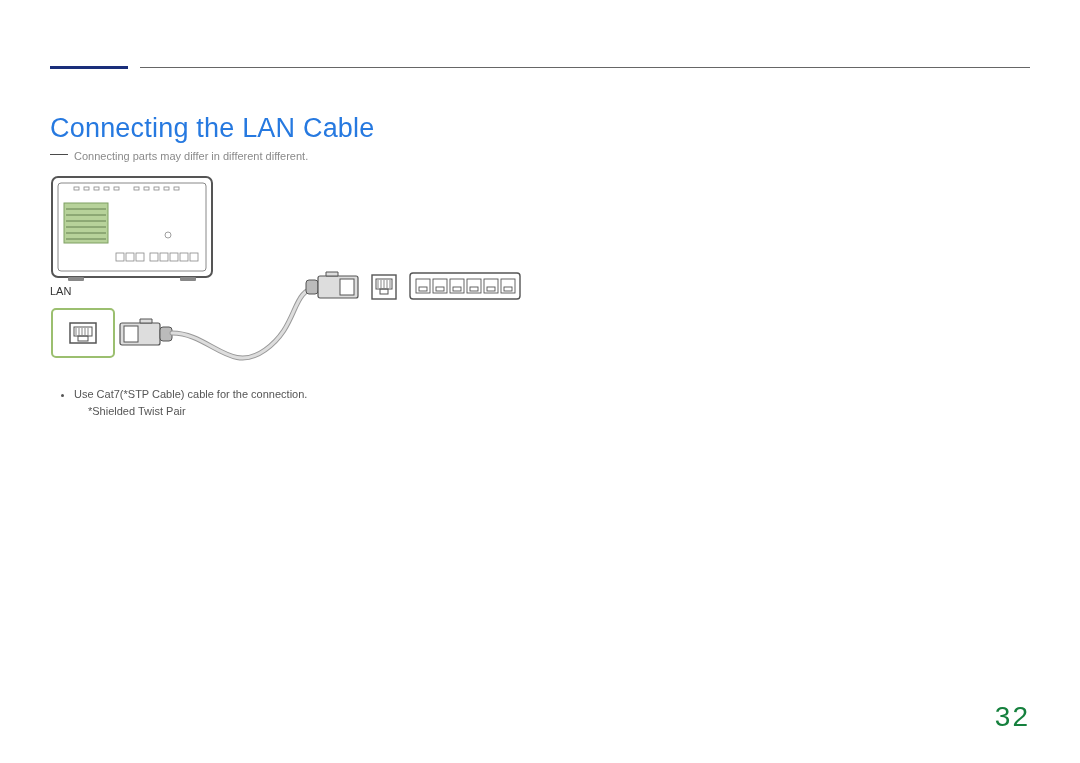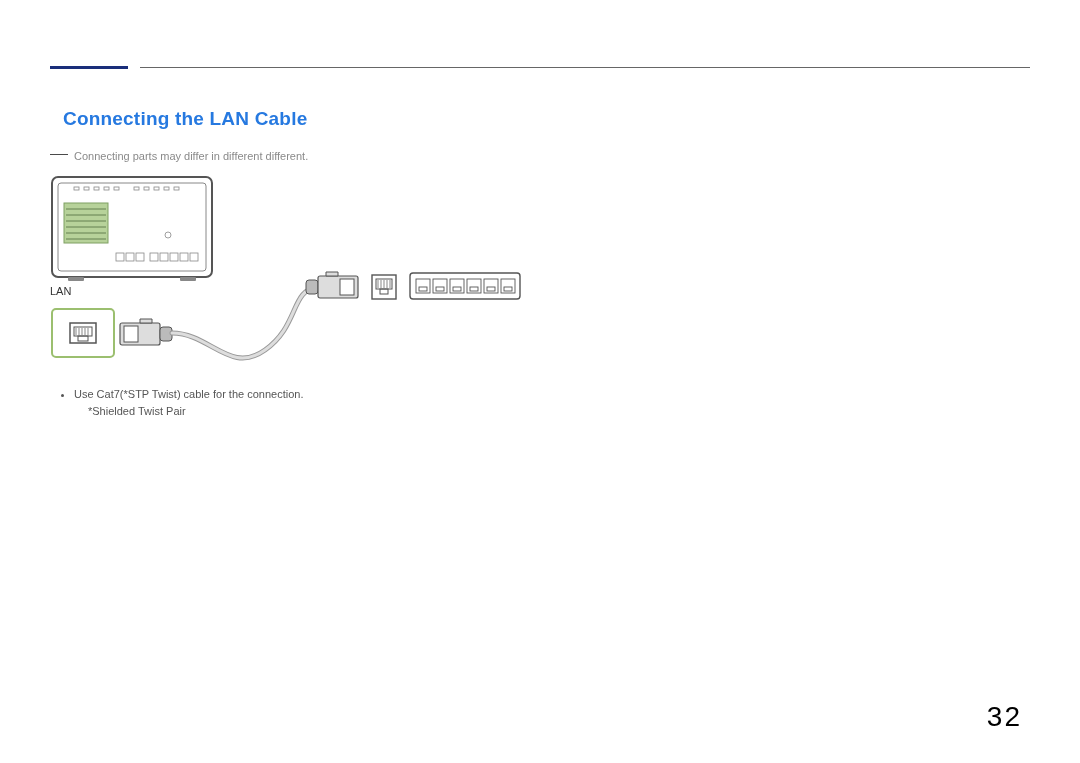--- a/index.html
+++ b/index.html
@@ -43,25 +43,24 @@
     right: 0;
     top: 7px;
     height: 1px;
     background: var(--rule-gray);
   }
 
   .heading {
     position: absolute;
     left: 50px;
     top: 95px;
-    font-size: 19px;
-    font-weight: 700;
+    font-size: 27px;
+    font-weight: 400;
     color: var(--blue-heading);
     letter-spacing: 0.2px;
-    margin-left: 13px;
   }
 
   .note {
     position: absolute;
     left: 50px;
     top: 150px;
     font-size: 11px;
     color: #8a8a8a;
   }
   .note .dash {
@@ -99,24 +98,24 @@
     font-size: 11px;
     color: #555;
     line-height: 1.55;
   }
   .bullets ul { margin: 0; padding-left: 14px; }
   .bullets li { list-style-type: disc; }
   .bullets .sub { margin-left: 14px; }
 
   .page-num {
     position: absolute;
-    right: 58px;
+    right: 50px;
     bottom: 30px;
     font-size: 28px;
-    color: #000000;
+    color: #15803d;
     font-weight: 400;
     letter-spacing: 2px;
   }
 
   
   .diagram svg { width: 100%; height: 100%; display: block; }
 </style>
 </head>
 <body>
 
@@ -264,19 +263,19 @@
       </g>
     </g>
   </svg>
 </div>
 
 <div class="panel-label">LAN</div>
 
 <div class="bullets">
   <ul>
     <li>
-      <span>Use Cat7(*STP Twist) cable for the connection.</span><br>
+      <span>Use Cat7(*STP Cable) cable for the connection.</span><br>
       <span class="sub">*Shielded Twist Pair</span>
     </li>
   </ul>
 </div>
 
 <div class="page-num">32</div>
 
 </body></html>

